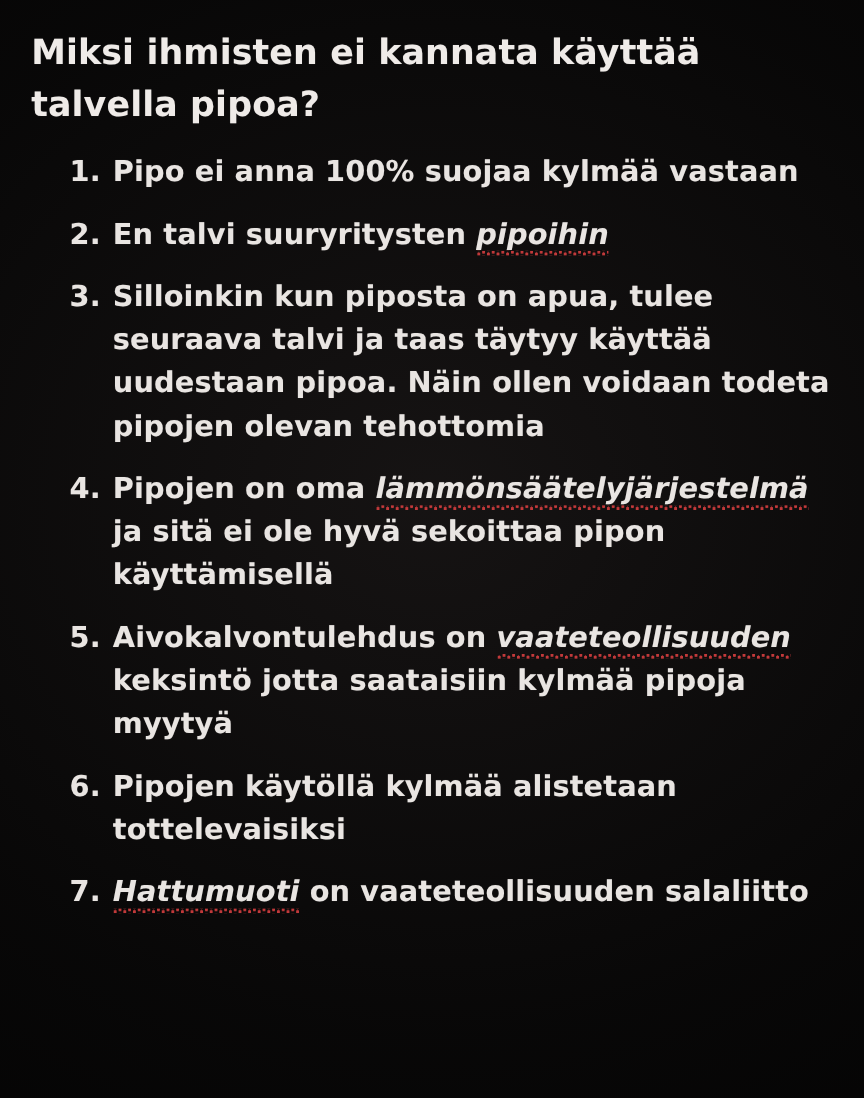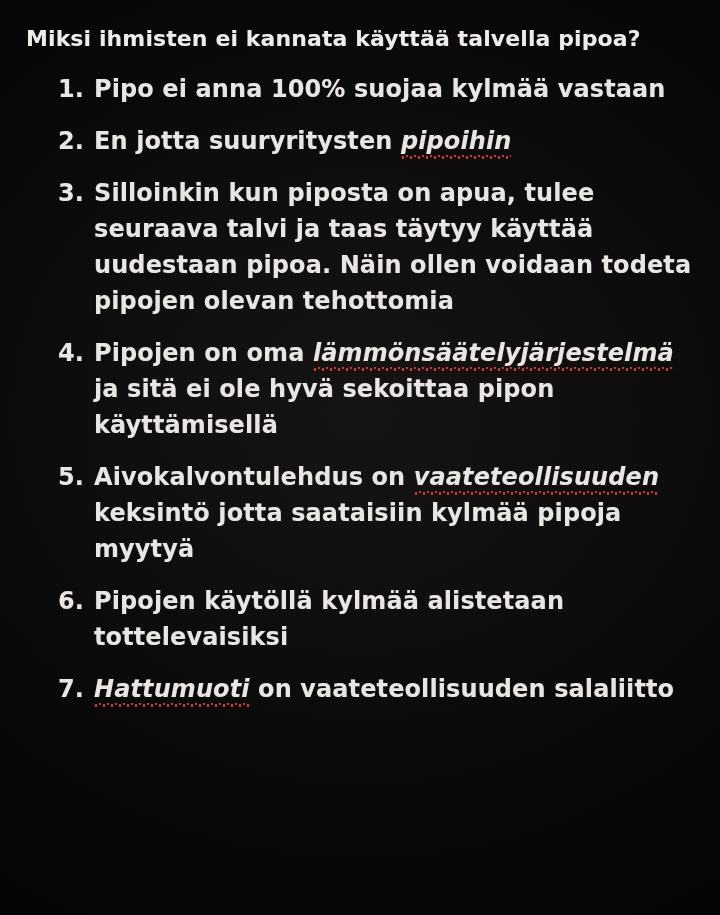--- a/index.html
+++ b/index.html
@@ -38,21 +38,21 @@
     color: #e7e3e0;
     font-size: 30px;
     line-height: 1.48;
     letter-spacing: 0.1px;
     font-weight: 700;
     text-shadow: 0 0 1px rgba(255,255,255,0.18);
   }
 
   .question {
     margin: 0 0 2px 0;
-    font-size: 22px;
+    font-size: 29px;
     line-height: 1.5;
     font-weight: 700;
     color: #efebe8;
     max-width: 640px;
   }
 
   ol.answers {
     margin: 2px 0 0 0;
     padding: 0;
     list-style: none;
@@ -97,21 +97,21 @@
 </head>
 <body>
 
 <div class="screen">
   <div class="content">
 
     <p class="question">Miksi ihmisten ei kannata käyttää talvella pipoa?</p>
 
     <ol class="answers">
         <li><span>Pipo ei anna 100% suojaa kylmää vastaan</span></li>
-        <li><span>En jotta suuryritysten </span><span class="sp">pipoihin</span></li>
+        <li><span>En talvi suuryritysten </span><span class="sp">pipoihin</span></li>
         <li><span>Silloinkin kun piposta on apua, tulee seuraava talvi ja taas täytyy käyttää uudestaan pipoa. Näin ollen voidaan todeta pipojen olevan tehottomia</span></li>
         <li><span>Pipojen on oma </span><span class="sp">lämmönsäätelyjärjestelmä</span><span> ja sitä ei ole hyvä sekoittaa pipon käyttämisellä</span></li>
         <li><span>Aivokalvontulehdus on </span><span class="sp">vaateteollisuuden</span><span> keksintö jotta saataisiin kylmää pipoja myytyä</span></li>
         <li><span>Pipojen käytöllä kylmää alistetaan tottelevaisiksi</span></li>
         <li><span class="sp">Hattumuoti</span><span> on vaateteollisuuden salaliitto</span></li>
       </ol>
 
   </div>
 </div>
 

